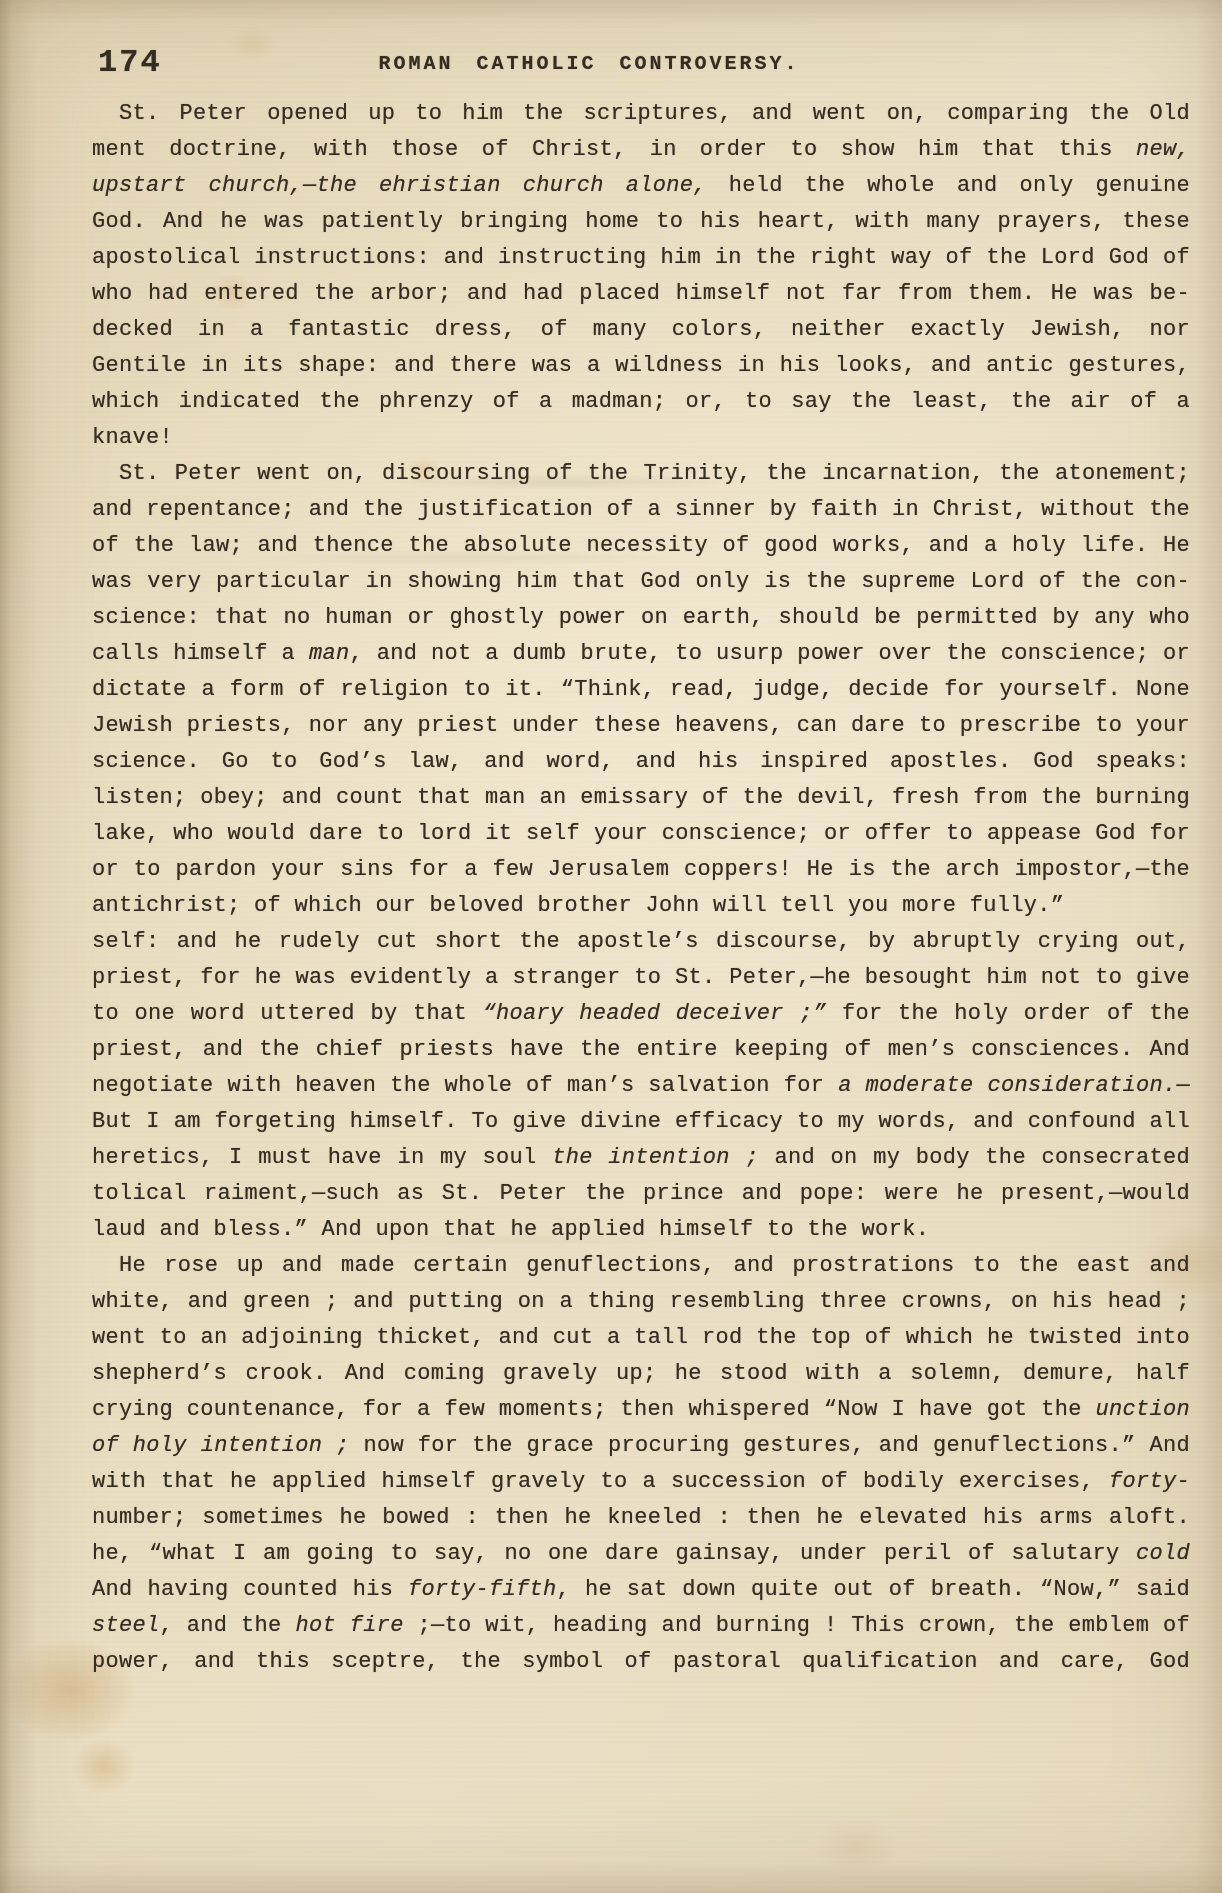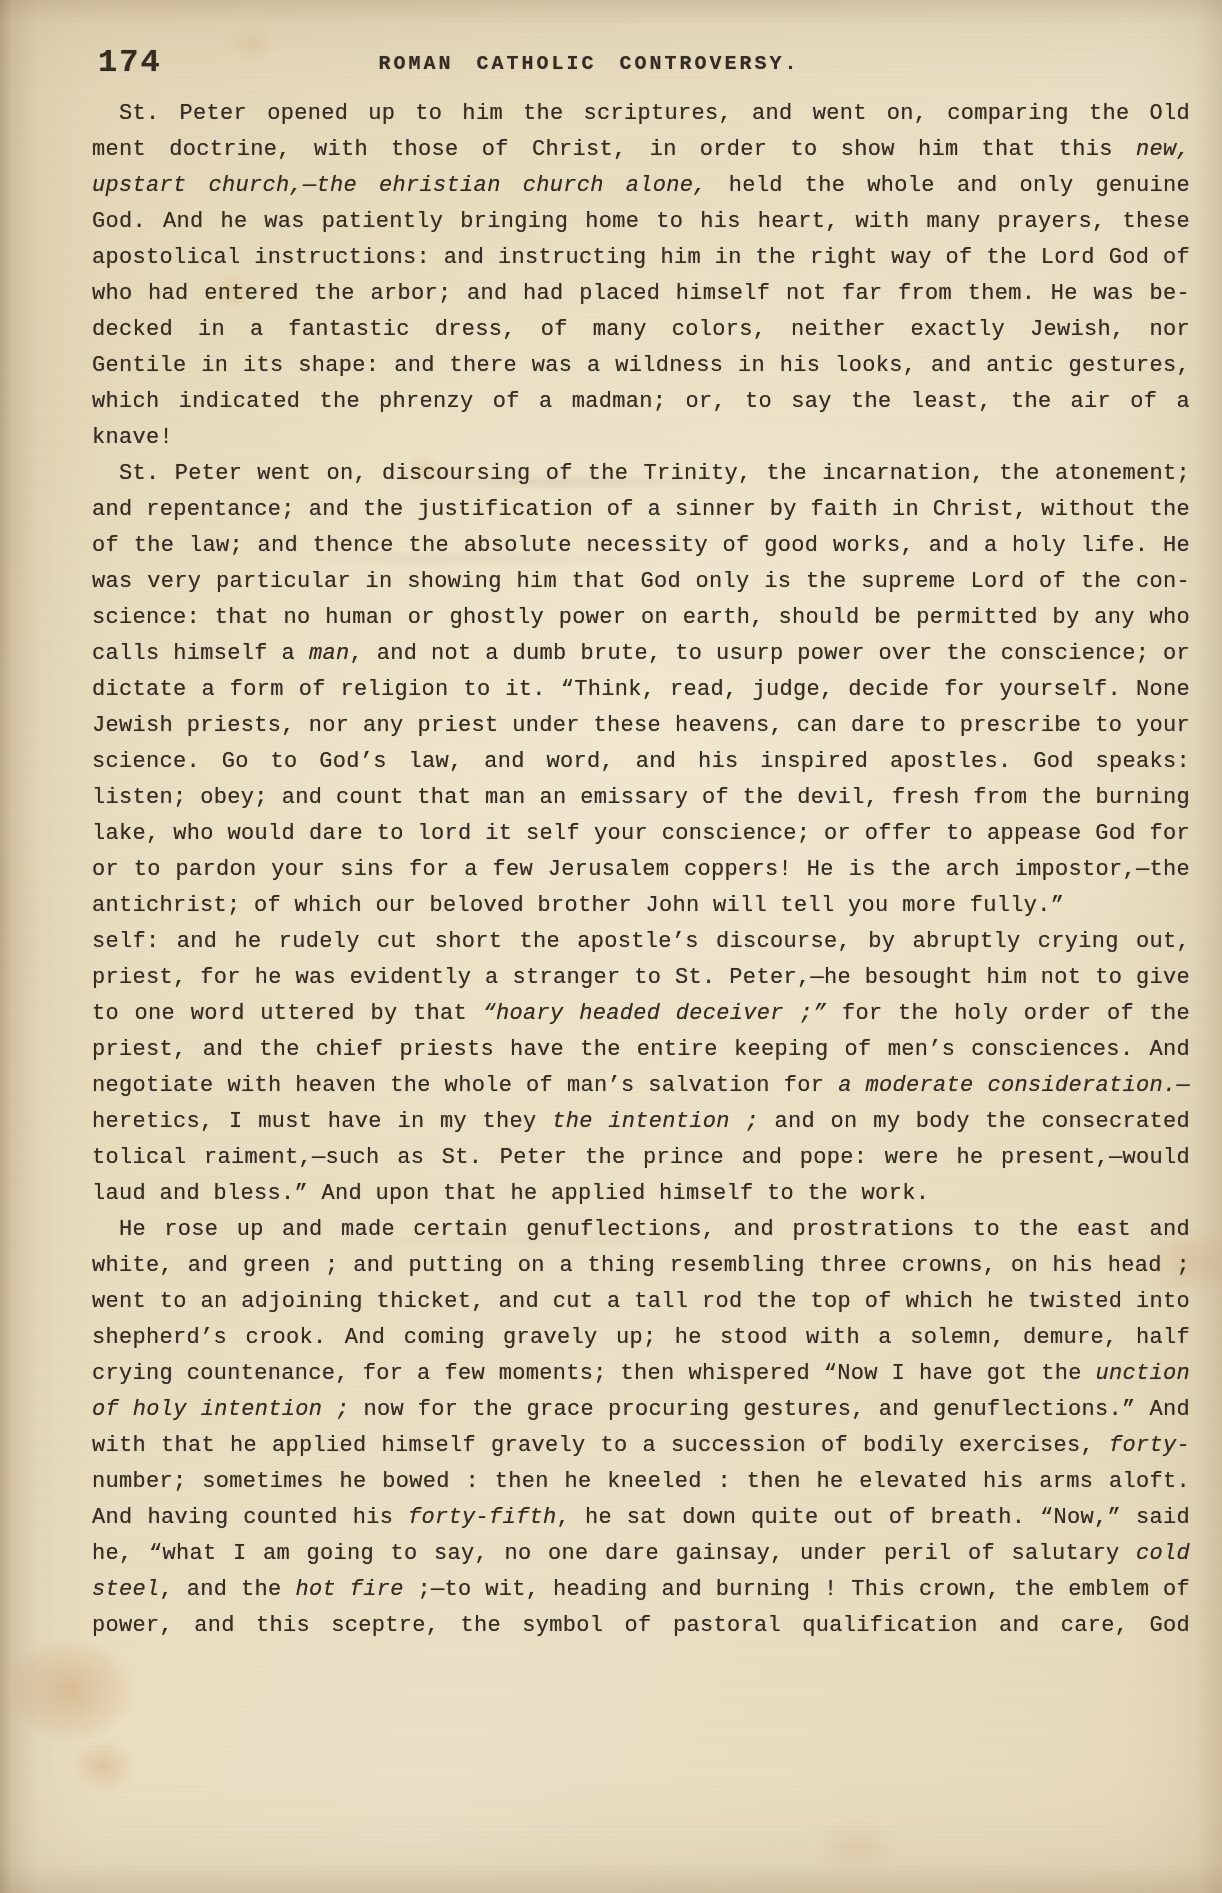--- a/index.html
+++ b/index.html
@@ -101,29 +101,30 @@
       <div class="line"><span>science.  Go to God’s law, and word, and his inspired apostles.  God speaks:</span></div>
       <div class="line"><span>listen; obey; and count that man an emissary of the devil, fresh from the burning</span></div>
       <div class="line"><span>lake, who would dare to lord it self your conscience; or offer to appease God for you;</span></div>
       <div class="line"><span>or to pardon your sins for a few Jerusalem coppers!  He is the arch impostor,—the</span></div>
       <div class="line last"><span>antichrist; of which our beloved brother John will tell you more fully.”</span></div>
       <div class="line"><span>self: and he rudely cut short the apostle’s discourse, by abruptly crying out,—“Do</span></div>
       <div class="line"><span>priest, for he was evidently a stranger to St. Peter,—he besought him not to give heed</span></div>
       <div class="line"><span>to one word uttered by that </span><em>“hoary headed deceiver ;”</em><span> for the holy order of the high</span></div>
       <div class="line"><span>priest, and the chief priests have the entire keeping of men’s consciences.  And they</span></div>
       <div class="line"><span>negotiate with heaven the whole of man’s salvation for </span><em>a moderate consideration.—</em></div>
-      <div class="line"><span>heretics, I must have in my they </span><em>the intention ;</em><span> and on my body the consecrated apos-</span></div>
+      <div class="line"><span>But I am forgeting himself.  To give divine efficacy to my words, and confound all</span></div>
+      <div class="line"><span>heretics, I must have in my soul </span><em>the intention ;</em><span> and on my body the consecrated apos-</span></div>
       <div class="line"><span>tolical raiment,—such as St. Peter the prince and pope: were he present,—would</span></div>
       <div class="line last"><span>laud and bless.”  And upon that he applied himself to the work.</span></div>
       <div class="line indent"><span>He rose up and made certain genuflections, and prostrations to the east and west:</span></div>
       <div class="line"><span>white, and green ; and putting on a thing resembling three crowns, on his head ; he</span></div>
       <div class="line"><span>went to an adjoining thicket, and cut a tall rod the top of which he twisted into a</span></div>
       <div class="line"><span>shepherd’s crook.  And coming gravely up; he stood with a solemn, demure, half</span></div>
       <div class="line"><span>crying countenance, for a few moments; then whispered “Now I have got the </span><em>unction</em></div>
       <div class="line"><em>of holy intention ;</em><span> now for the grace procuring gestures, and genuflections.”  And</span></div>
       <div class="line"><span>with that he applied himself gravely to a succession of bodily exercises, </span><em>forty-five</em><span> in</span></div>
       <div class="line"><span>number; sometimes he bowed : then he kneeled : then he elevated his arms aloft.</span></div>
+      <div class="line"><span>he, “what I am going to say, no one dare gainsay, under peril of salutary </span><em>cold</em></div>
       <div class="line"><span>And having counted his </span><em>forty-fifth</em><span>, he sat down quite out of breath.  “Now,” said</span></div>
-      <div class="line"><span>he, “what I am going to say, no one dare gainsay, under peril of salutary </span><em>cold</em></div>
       <div class="line"><em>steel</em><span>, and the </span><em>hot fire</em><span> ;—to wit, heading and burning !  This crown, the emblem of</span></div>
       <div class="line"><span>power, and this sceptre, the symbol of pastoral qualification and care, God Almighty</span></div>
     </div>
 </div>
 
 </body></html>

